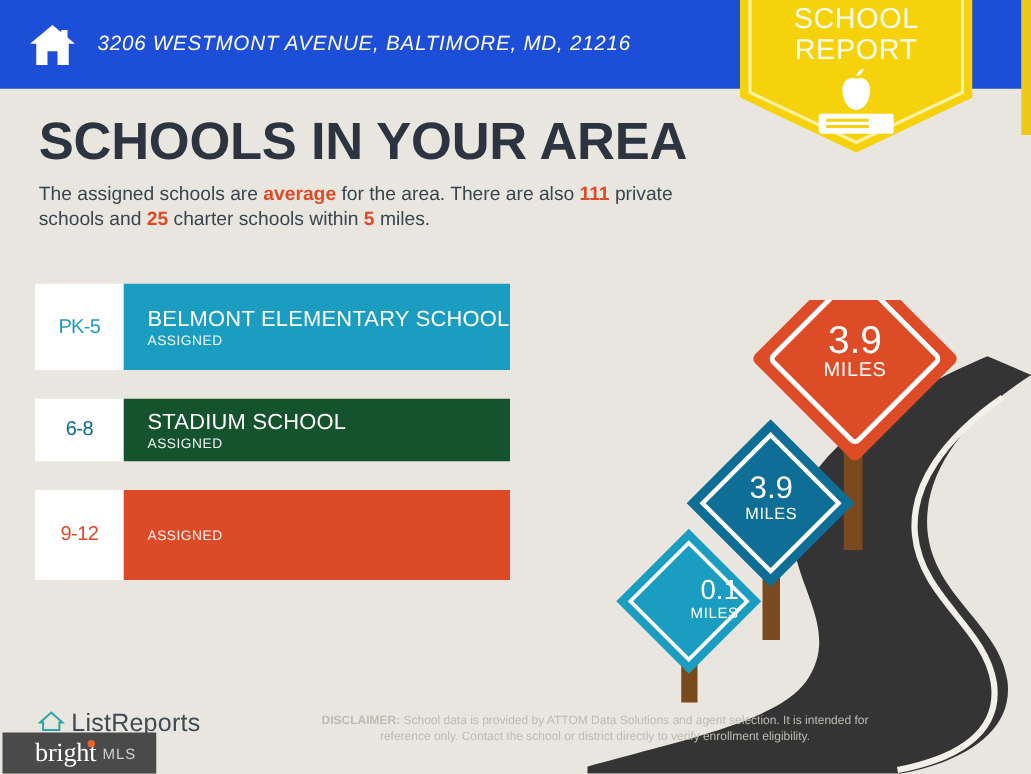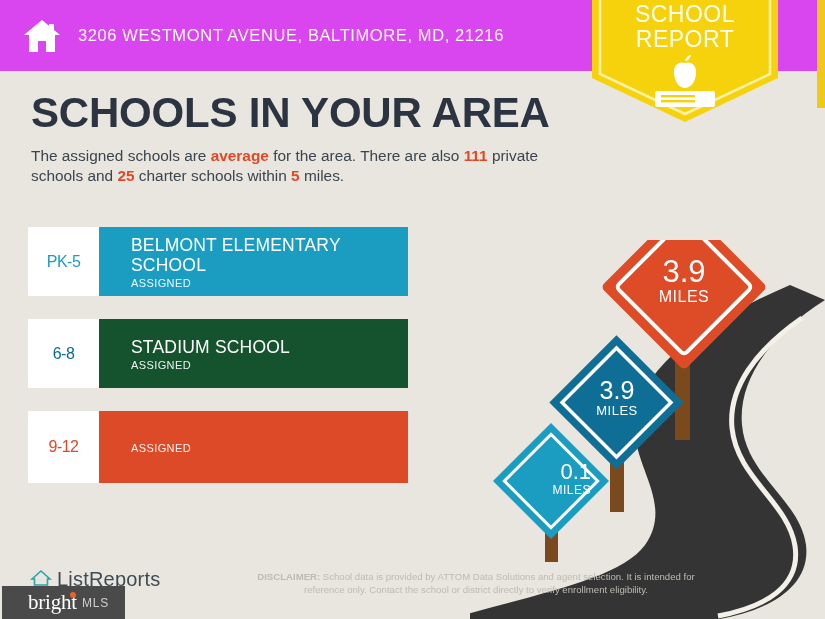--- a/index.html
+++ b/index.html
@@ -8,21 +8,22 @@
     background:#e8e6de;
     font-family:"Liberation Sans", sans-serif;
     overflow:hidden;
     position:relative;
   }
   .page{position:relative;width:825px;height:619px;overflow:hidden;background:#e8e6de;}
 
   
   .header{
     position:absolute;left:0;top:0;width:825px;height:71px;
-    background:#d946ef;
+    background:#1d4ed8;
+    font-style:italic;
   }
   .header-inner{
     position:absolute;left:22px;top:0;height:71px;
     display:flex;align-items:center;gap:16px;
   }
   .house-icon{width:40px;height:36px;position:relative;display:block;}
   .address{
     color:#fdfcf7;font-size:16.5px;letter-spacing:.6px;
     font-weight:400;white-space:nowrap;
   }
@@ -54,25 +55,25 @@
   .hl{color:#dc4a27;font-weight:bold;text-align:center;}
 
   
   .bars{position:absolute;left:28px;top:227px;width:380px;}
   .bar{display:flex;margin-bottom:23px;}
   .grade{
     width:71px;min-width:71px;background:#ffffff;
     display:flex;align-items:center;justify-content:center;
     font-size:16px;letter-spacing:-0.5px;
   }
-  .barbody{flex:1;padding:9px 0 9px 32px;color:#ffffff;}
+  .barbody{flex:1;padding:9px 0 9px 19px;color:#ffffff;}
   .sname{font-size:17.5px;line-height:20px;letter-spacing:.2px;}
   .sassigned{font-size:11px;letter-spacing:.4px;margin-top:2px;opacity:.92;}
   .bar1{height:69px;}
-  .bar2{height:69px;}
+  .bar2{height:50px;}
   .bar3{height:72px;}
   .bar1 .barbody{background:#1b9dc1;}
   .bar2 .barbody{background:#14532d;}
   .bar3 .barbody{background:#dc4a27;}
   .bar1 .grade{color:#1b9dc1;}
   .bar2 .grade{color:#0a6a92;}
   .bar3 .grade{color:#dc4a27;}
   .bar2 .barbody{display:flex;flex-direction:column;justify-content:center;}
   .bar1 .barbody{display:flex;flex-direction:column;justify-content:center;}
   .bar3 .barbody{display:flex;flex-direction:column;justify-content:center;}

